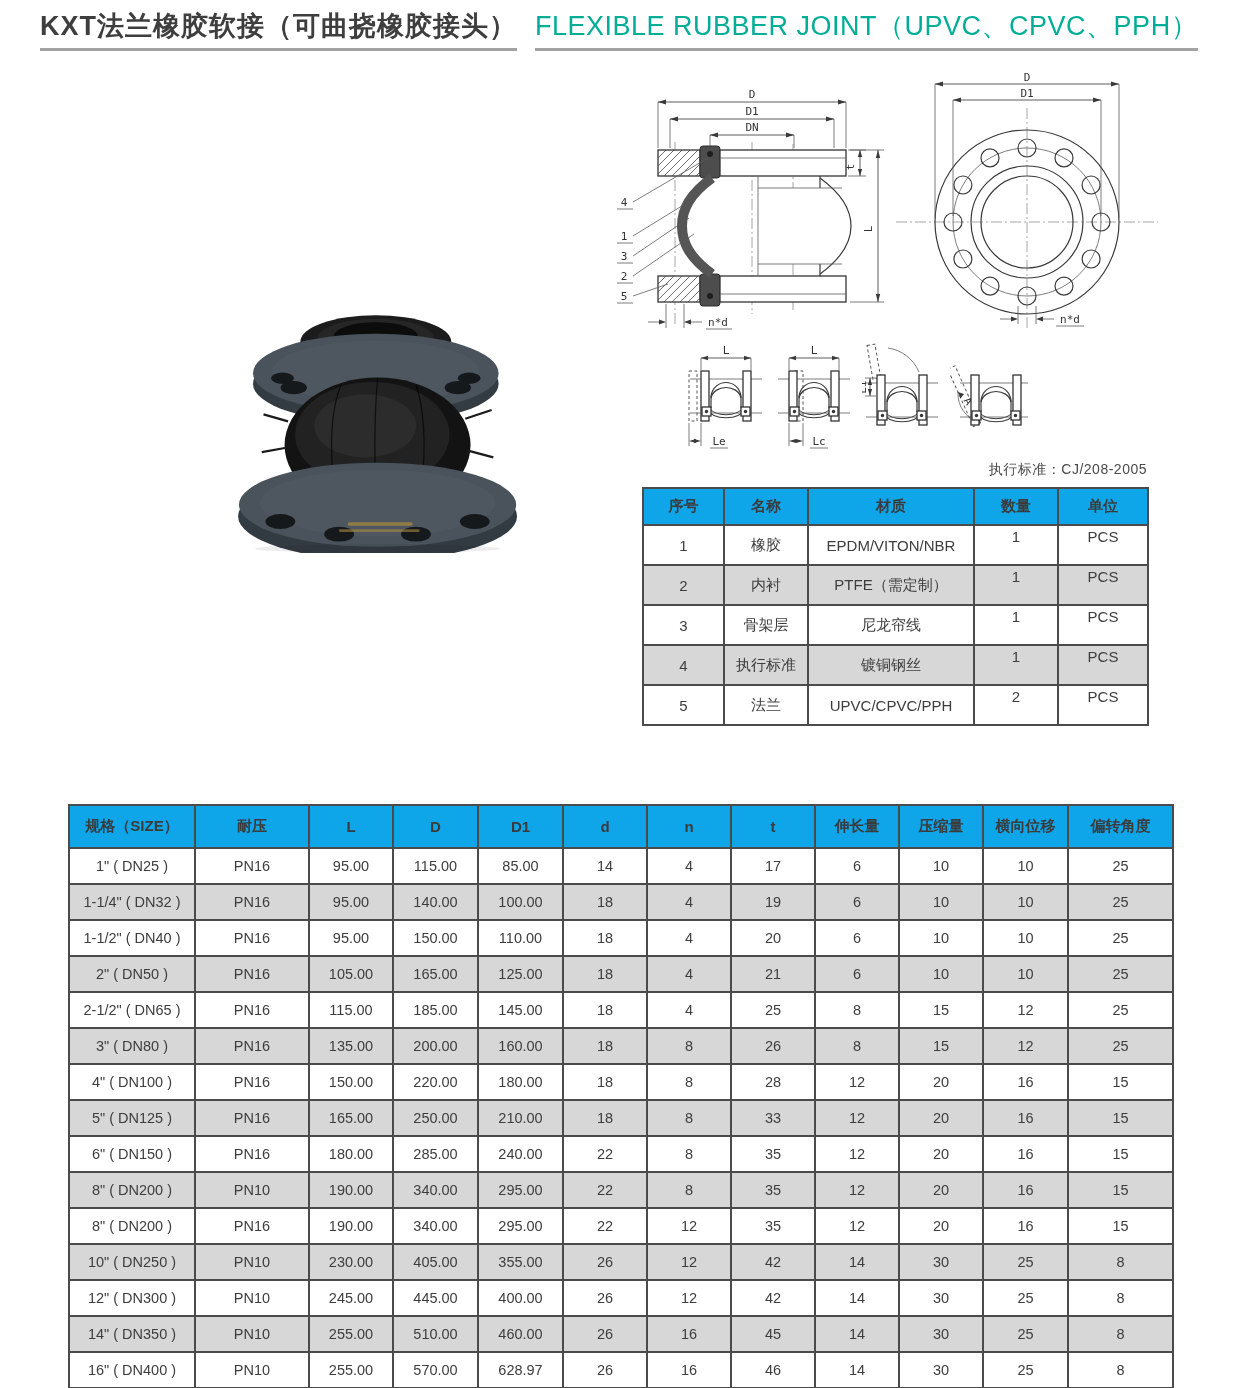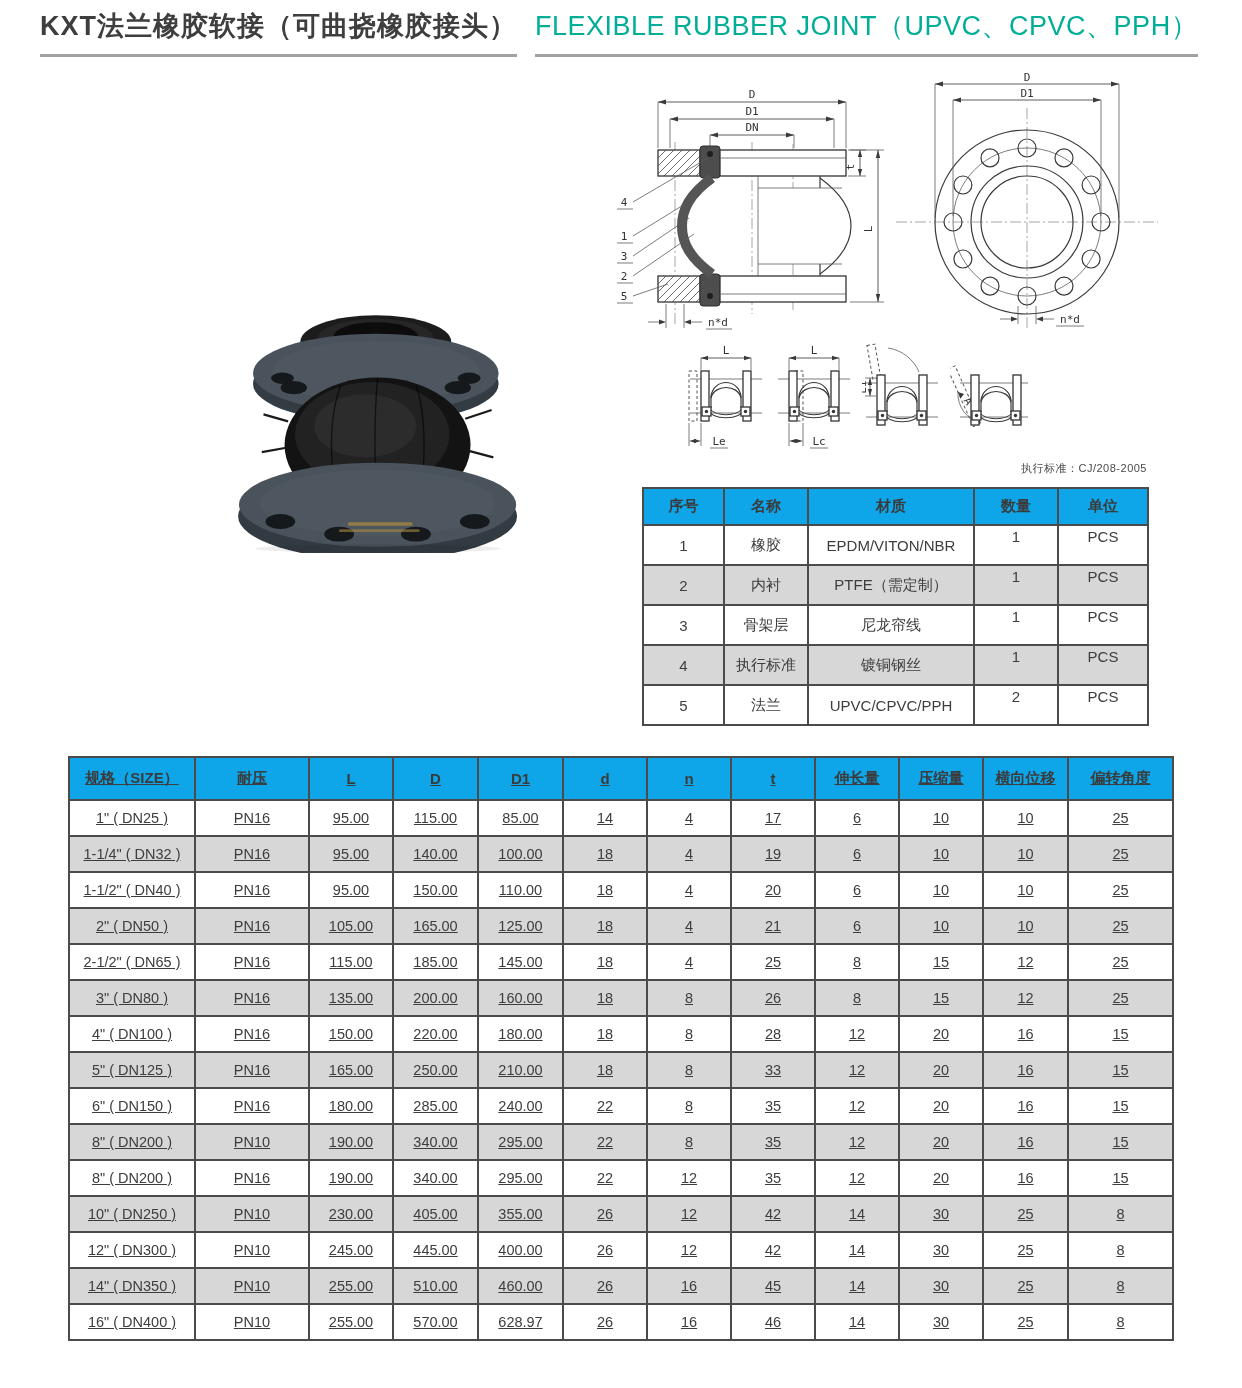--- a/index.html
+++ b/index.html
@@ -4,29 +4,29 @@
 <style>
   html,body { margin:0; padding:0; background:#ffffff; }
   .page {
     position:relative; width:1242px; height:1388px; background:#ffffff;
     font-family:"Liberation Sans", sans-serif; color:#3d3d3d; overflow:hidden;
   }
   
   .title-row { position:absolute; left:40px; top:8px; display:flex; gap:18px; align-items:flex-end; }
   .title-zh {
     margin:0; font-size:27px; font-weight:bold; color:#3e3e3e; letter-spacing:1px;
-    padding-bottom:10px; border-bottom:3px solid #a2a2a2; white-space:nowrap;
+    padding-bottom:4px; border-bottom:3px solid #a2a2a2; white-space:nowrap;
   }
   .title-en {
     margin:0; font-size:27px; font-weight:normal; color:#00ae97; letter-spacing:0.5px;
-    padding-bottom:10px; border-bottom:3px solid #a2a2a2; white-space:nowrap;
+    padding-bottom:4px; border-bottom:3px solid #a2a2a2; white-space:nowrap;
   }
   
   .standard-note { position:absolute; left:940px; top:461px; width:207px; text-align:right;
-    font-size:11px; color:#4a4a4a; letter-spacing:0.5px; }
+    font-size:14px; color:#4a4a4a; letter-spacing:0.5px; }
   
   .dwg { position:absolute; }
   .dwg text { font-family:"DejaVu Sans Mono", monospace; font-size:11px; fill:#333; text-anchor:middle; }
   .dwg .lbl { font-size:11px; }
   .dwg .ln   { stroke:#3a3a3a; stroke-width:1.2; fill:none; }
   .dwg .thin { stroke:#5c5c5c; stroke-width:0.8; fill:none; }
   .dwg .dim  { stroke:#4a4a4a; stroke-width:0.9; fill:none; }
   .dwg .cl   { stroke:#8f8f8f; stroke-width:0.8; fill:none; stroke-dasharray:11 3 2 3; }
   .dwg .hatch{ stroke:#4a4a4a; stroke-width:0.8; }
   .dwg polygon { fill:#3a3a3a; }
@@ -41,21 +41,21 @@
   .photo { position:absolute; left:232px; top:303px; }
   
   table { border-collapse:collapse; table-layout:fixed; }
   th, td { border:2px solid #4b4b4b; text-align:center; overflow:hidden; }
   th { background:#0ea5e9; font-weight:bold; color:#3b3b3b; }
   tbody tr:nth-child(even) { background:#d7d7d7; }
   .parts-table { position:absolute; left:642px; top:487px; width:505px; font-size:15px; }
   .parts-table th { height:33px; font-size:15px; }
   .parts-table td { height:35px; }
   .parts-table td:nth-child(4), .parts-table td:nth-child(5) { vertical-align:top; padding-top:2px; }
-  .spec-table { position:absolute; left:68px; top:756px; width:1104px; font-size:14.5px;text-decoration:underline; }
+  .spec-table { position:absolute; left:68px; top:804px; width:1104px; font-size:14.5px; }
   .spec-table th { height:39px; font-size:15px; }
   .spec-table td { height:32px; }
 </style>
 </head>
 <body>
 
 <div class="page">
 
   <div class="title-row">
     <h1 class="title-zh">KXT法兰橡胶软接（可曲挠橡胶接头）</h1>

